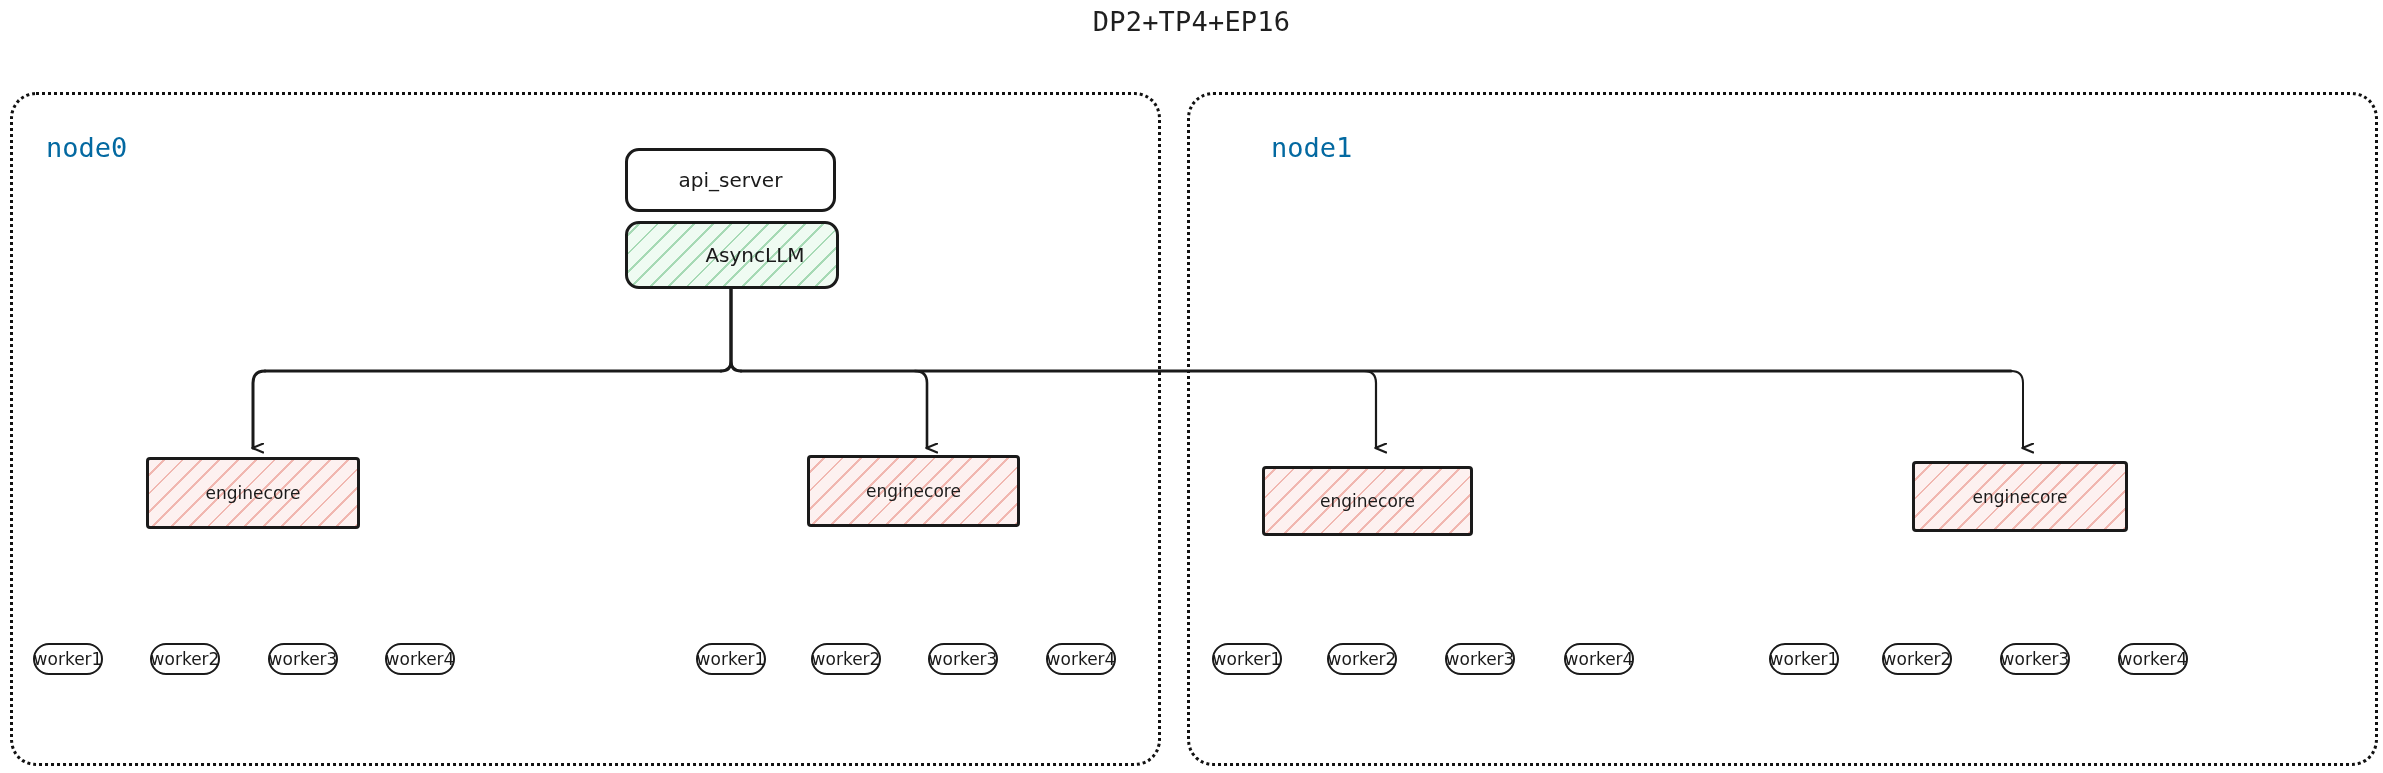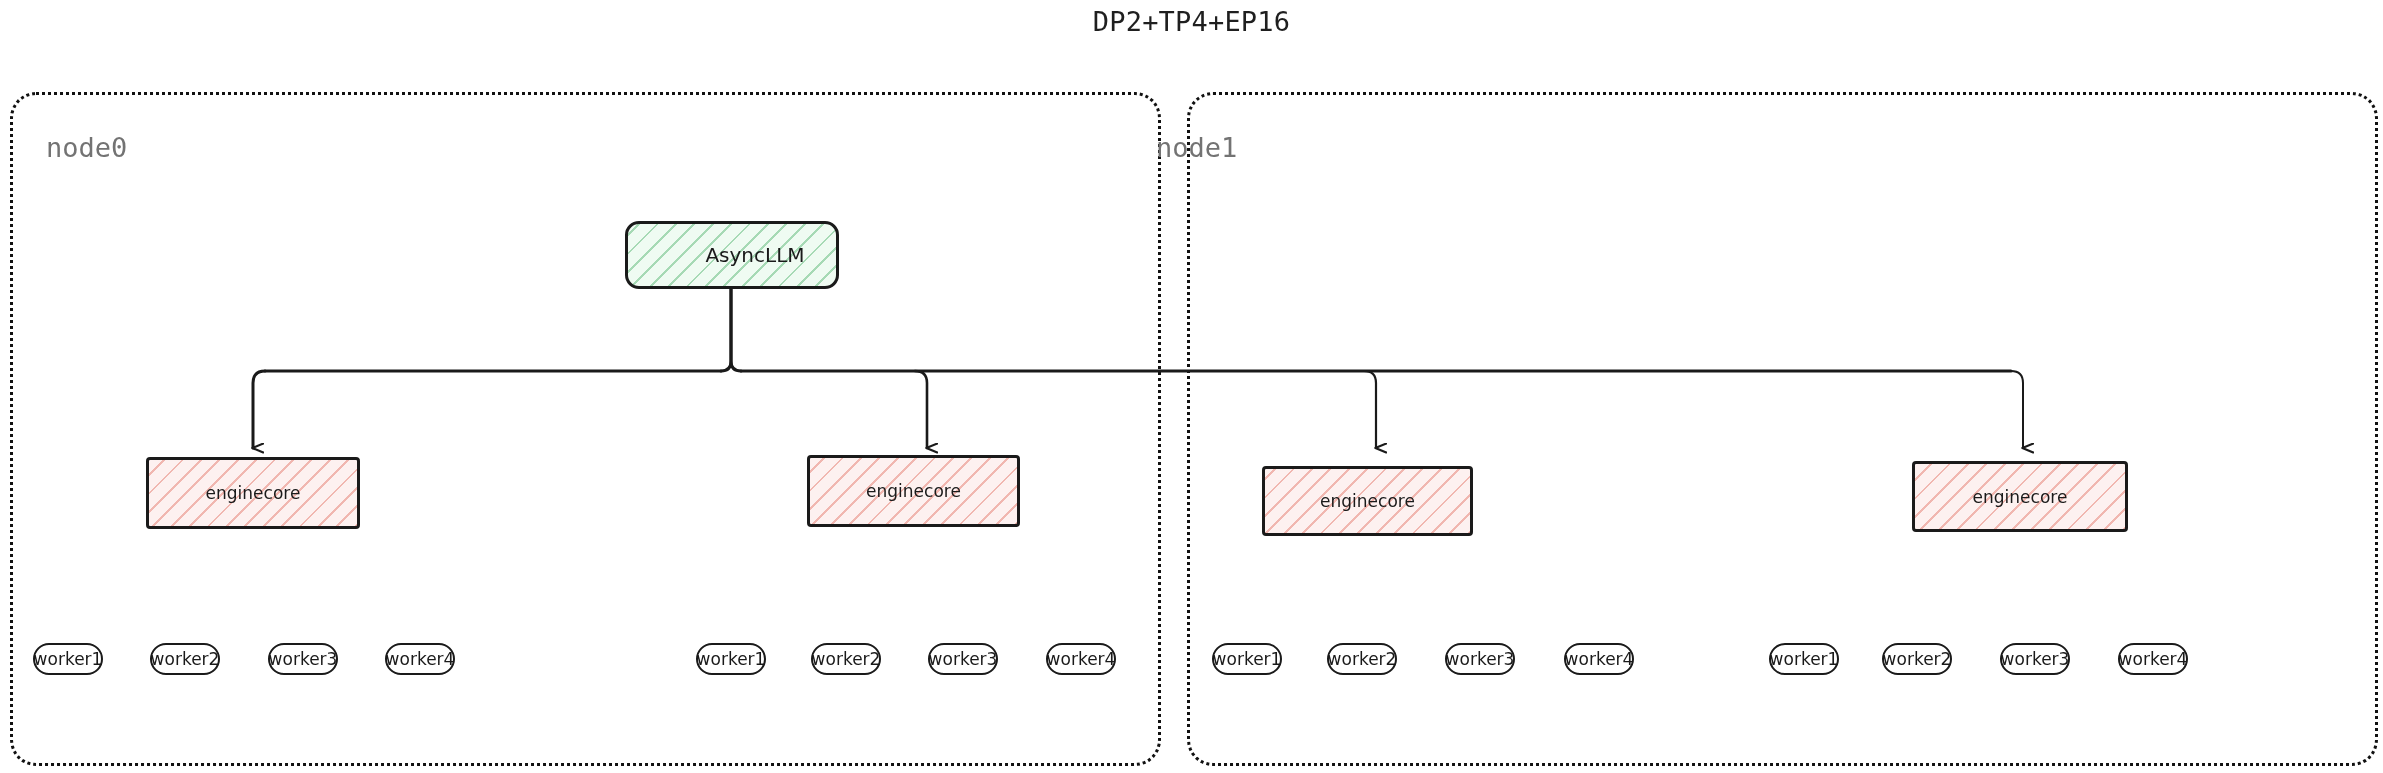--- a/index.html
+++ b/index.html
@@ -31,21 +31,21 @@
   .node-group {
     position: absolute;
     border: 3px dotted #111111;
     border-radius: 26px;
     background: transparent;
   }
   .node-label {
     position: absolute;
     font-family: "DejaVu Sans Mono", monospace;
     font-size: 27px;
-    color: #737373;
+    color: #0369a1;
   }
   .box {
     position: absolute;
     box-sizing: border-box;
     border: 3px solid #1a1a1a;
     border-radius: 13px;
     background: #ffffff;
     display: flex;
     align-items: center;
     justify-content: center;
@@ -101,21 +101,21 @@
 <body>
 
 <div id="canvas">
 
   <div id="diagram-title">DP2+TP4+EP16</div>
 
   <div class="node-group" style="left:10px; top:92px; width:1145px; height:668px;"></div>
   <div class="node-label" style="left:46px; top:132px;">node0</div>
 
   <div class="node-group" style="left:1187px; top:92px; width:1185px; height:668px;"></div>
-  <div class="node-label" style="left:1156px; top:132px;">node1</div>
+  <div class="node-label" style="left:1271px; top:132px;">node1</div>
 
   <svg id="wires" viewBox="0 0 2383 773">
     <defs>
       <marker id="arrowhead" markerWidth="12" markerHeight="14" refX="5" refY="11" orient="auto" markerUnits="userSpaceOnUse">
         <path d="M 0.6 0.8 L 5 11.6 L 9.4 0.8" fill="none" stroke="#1a1a1a" stroke-width="2.2" stroke-linecap="round" stroke-linejoin="round"></path>
       </marker>
     </defs>
 
     <path d="M 731 289 L 731 361 Q 731 371 741 371" fill="none" stroke="#1a1a1a" stroke-width="3" stroke-linecap="round"></path>
     <path d="M 731 289 L 731 361 Q 731 371 721 371" fill="none" stroke="#1a1a1a" stroke-width="3" stroke-linecap="round"></path>
@@ -125,20 +125,21 @@
 
     <path d="M 265 371 Q 253 371 253 383 L 253 448" fill="none" stroke="#1a1a1a" stroke-width="3" stroke-linecap="round" marker-end="url(#arrowhead)"></path>
 
     <path d="M 915 371 Q 927 371 927 383 L 927 448" fill="none" stroke="#1a1a1a" stroke-width="2.6" stroke-linecap="round" marker-end="url(#arrowhead)"></path>
 
     <path d="M 1364 371 Q 1376 371 1376 383 L 1376 448" fill="none" stroke="#1a1a1a" stroke-width="2.2" stroke-linecap="round" marker-end="url(#arrowhead)"></path>
 
     <path d="M 2011 371 Q 2023 371 2023 383 L 2023 448" fill="none" stroke="#1a1a1a" stroke-width="2" stroke-linecap="round" marker-end="url(#arrowhead)"></path>
   </svg>
 
+  <div class="box box-api" style="left:625px; top:148px; width:211px; height:64px;">api_server</div>
   <div class="box box-async" style="left:625px; top:221px; width:214px; height:68px;">AsyncLLM</div>
 
   <div class="box box-engine" style="left:146px; top:457px; width:214px; height:72px;">enginecore</div>
   <div class="box box-engine" style="left:807px; top:455px; width:213px; height:72px;">enginecore</div>
   <div class="box box-engine" style="left:1262px; top:466px; width:211px; height:70px;">enginecore</div>
   <div class="box box-engine" style="left:1912px; top:461px; width:216px; height:71px;">enginecore</div>
 
   <div class="box box-worker" style="left:33px; top:643px; width:70px;">worker1</div>
   <div class="box box-worker" style="left:150px; top:643px; width:70px;">worker2</div>
   <div class="box box-worker" style="left:268px; top:643px; width:70px;">worker3</div>

